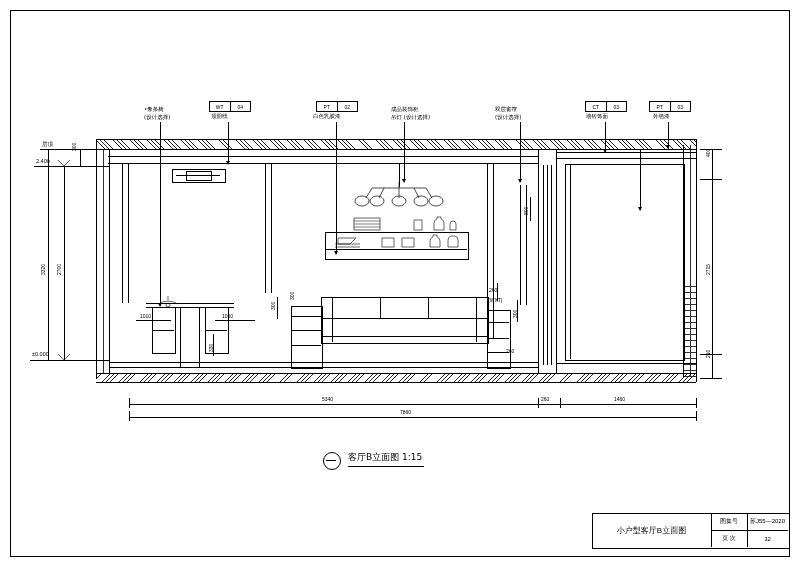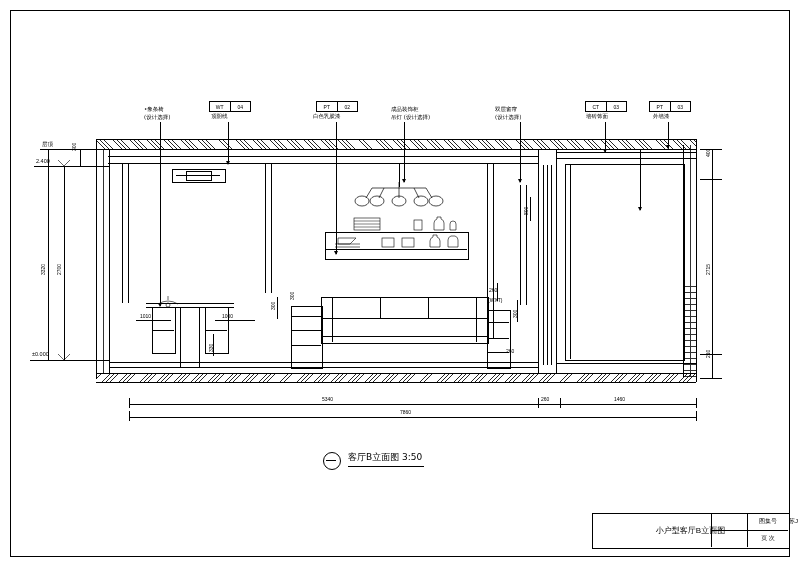--- a/index.html
+++ b/index.html
@@ -15,21 +15,21 @@
   .hatch{position:absolute;background:
      repeating-linear-gradient(45deg,#000 0 0.5px,transparent 0.5px 3px);}
   .hatch2{position:absolute;background:
      repeating-linear-gradient(-45deg,#000 0 0.5px,transparent 0.5px 3px);}
   .brick{position:absolute;background:
      repeating-linear-gradient(0deg,#000 0 0.5px,transparent 0.5px 6px),
      repeating-linear-gradient(90deg,#000 0 0.5px,transparent 0.5px 7px);}
   .circ{position:absolute;border:0.8px solid #000;border-radius:50%;}
   .box{position:absolute;border:0.7px solid #000;}
   .titleblock{position:absolute;border:1px solid #000;}
-  .tbcell{position:absolute;font-size:6px;display:flex;align-items:center;justify-content:center;padding-left:39px;}
+  .tbcell{position:absolute;font-size:6px;display:flex;align-items:center;justify-content:center;}
   .vline{position:absolute;background:#000;width:0.6px;}
   .hline{position:absolute;background:#000;height:0.6px;}
   .arrowdown:after{content:"";position:absolute;left:-2px;bottom:-1px;border-left:2px solid transparent;border-right:2px solid transparent;border-top:4px solid #000;}
 </style>
 </head>
 <body>
 
 <div id="sheet">
 
   <div class="box" style="left:10px;top:10px;width:778px;height:545px;border-width:1.2px;"></div>
@@ -261,21 +261,21 @@
   <div class="hline" style="left:538px;top:404px;width:22px;"></div>
   <div class="dim" style="left:541px;top:396px;">260</div>
   <div class="vline" style="left:560px;top:398px;height:10px;"></div>
 
   <div class="hline" style="left:560px;top:404px;width:136px;"></div>
   <div class="dim" style="left:614px;top:396px;">1460</div>
   <div class="vline" style="left:696px;top:398px;height:10px;"></div>
 
   <div class="circ" style="left:323px;top:452px;width:16px;height:16px;"></div>
   <div class="hline" style="left:326px;top:460px;width:10px;"></div>
-  <div class="txt cn" style="left:348px;top:452px;font-size:9px;">客厅B立面图 3:50</div>
+  <div class="txt cn" style="left:348px;top:452px;font-size:9px;">客厅B立面图 1:15</div>
   <div class="hline" style="left:348px;top:466px;width:76px;height:0.8px;"></div>
 
   <div class="titleblock" style="left:592px;top:513px;width:196px;height:34px;"></div>
   <div class="vline" style="left:711px;top:513px;height:34px;"></div>
   <div class="vline" style="left:747px;top:513px;height:34px;"></div>
   <div class="hline" style="left:711px;top:530px;width:77px;"></div>
 
   <div class="tbcell cn" style="left:592px;top:513px;width:119px;height:34px;font-size:8px;">小户型客厅B立面图</div>
   <div class="tbcell cn" style="left:711px;top:513px;width:36px;height:17px;font-size:6px;">图集号</div>
   <div class="tbcell" style="left:747px;top:513px;width:41px;height:17px;font-size:6px;">苏J55—2020</div>

